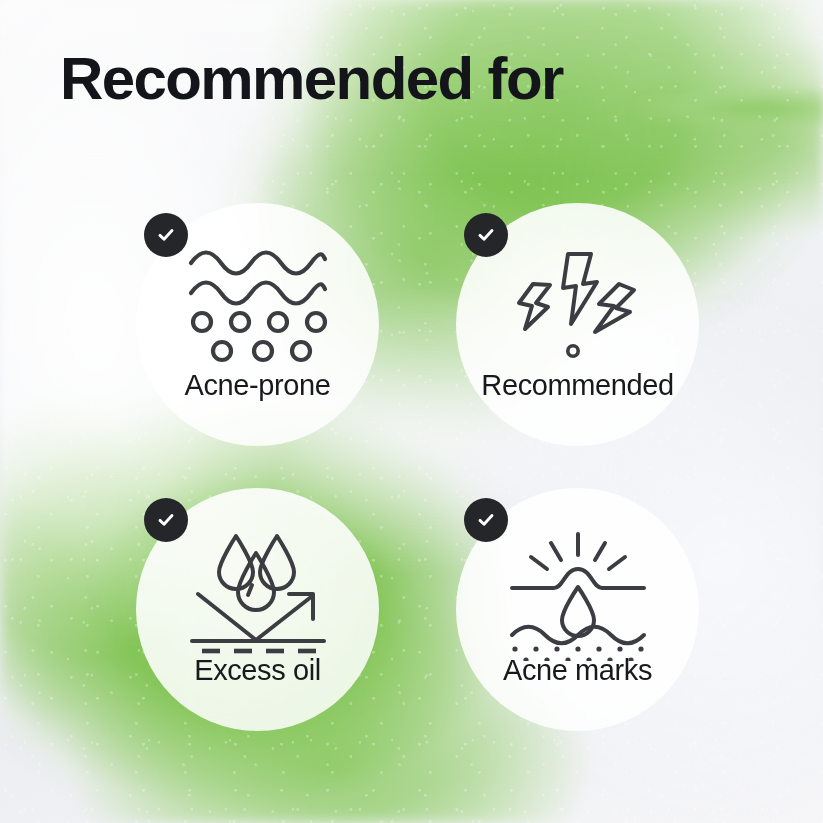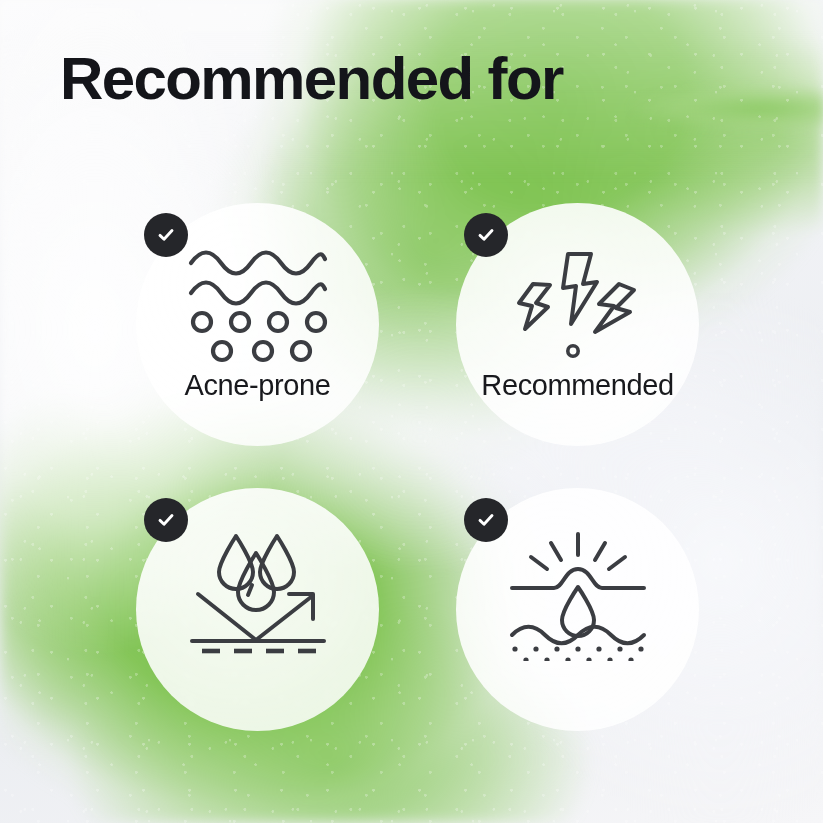--- a/index.html
+++ b/index.html
@@ -304,20 +304,21 @@
           </g>
           <g stroke="#3b3d42" stroke-width="4.6" stroke-linecap="butt">
             <path d="M14 120 L32 120"></path>
               <path d="M46 120 L64 120"></path>
             <path d="M78 120 L96 120"></path>
               <path d="M110 120 L128 120"></path>
           </g>
         </svg>
       </div>
 
+      <div class="feature-label">Excess oil</div>
     </div>
 
     <div class="feature pos-3">
       <div class="bubble"></div>
 
       <div class="check-badge">
         <svg width="22" height="22" viewBox="0 0 22 22" aria-hidden="true">
           <path d="M5 11.4 L9 15.2 L17 6.6" fill="none" stroke="#ffffff" stroke-width="2.9" stroke-linecap="round" stroke-linejoin="round"></path>
         </svg>
       </div>
@@ -349,16 +350,17 @@
             <circle cx="19" cy="129" r="2.6"></circle>
               <circle cx="40" cy="129" r="2.6"></circle>
             <circle cx="61" cy="129" r="2.6"></circle>
               <circle cx="82" cy="129" r="2.6"></circle>
             <circle cx="103" cy="129" r="2.6"></circle>
               <circle cx="124" cy="129" r="2.6"></circle>
           </g>
         </svg>
       </div>
 
+      <div class="feature-label">Acne marks</div>
     </div>
 
   </div>
 </div>
 
 </body></html>

